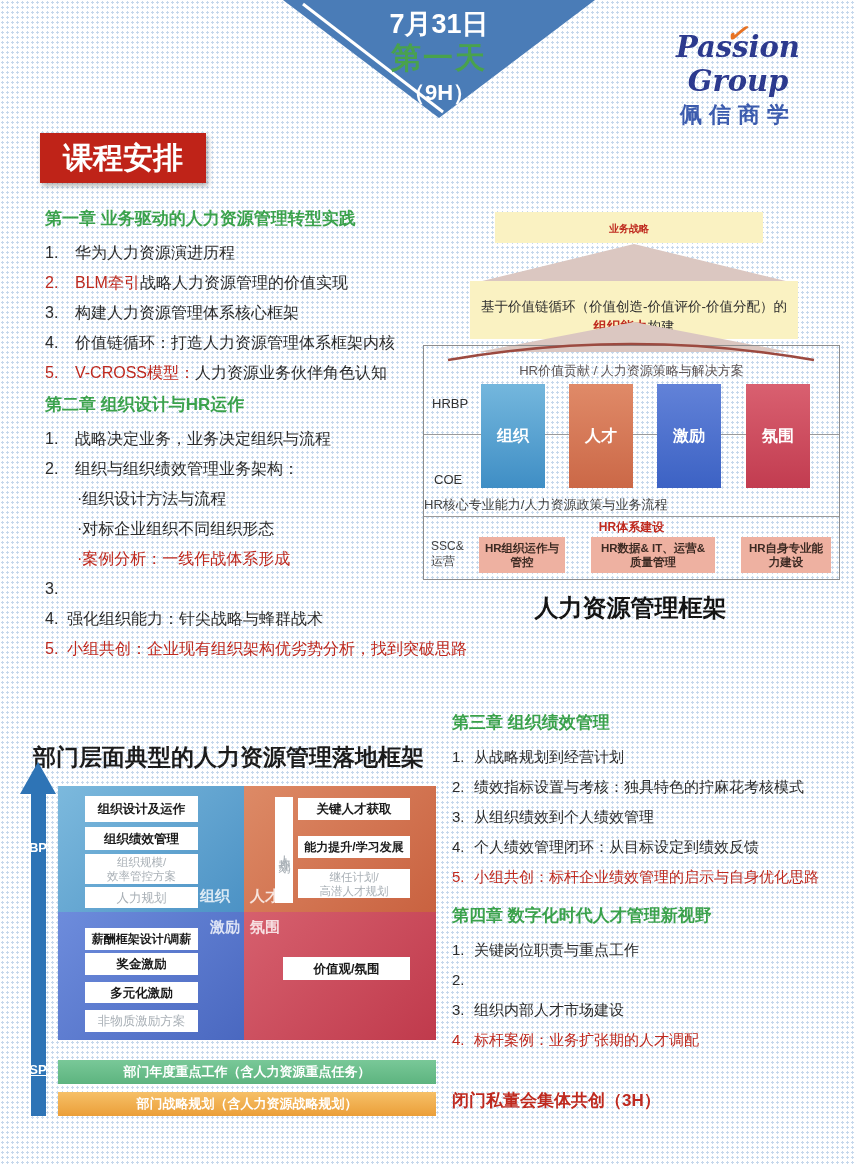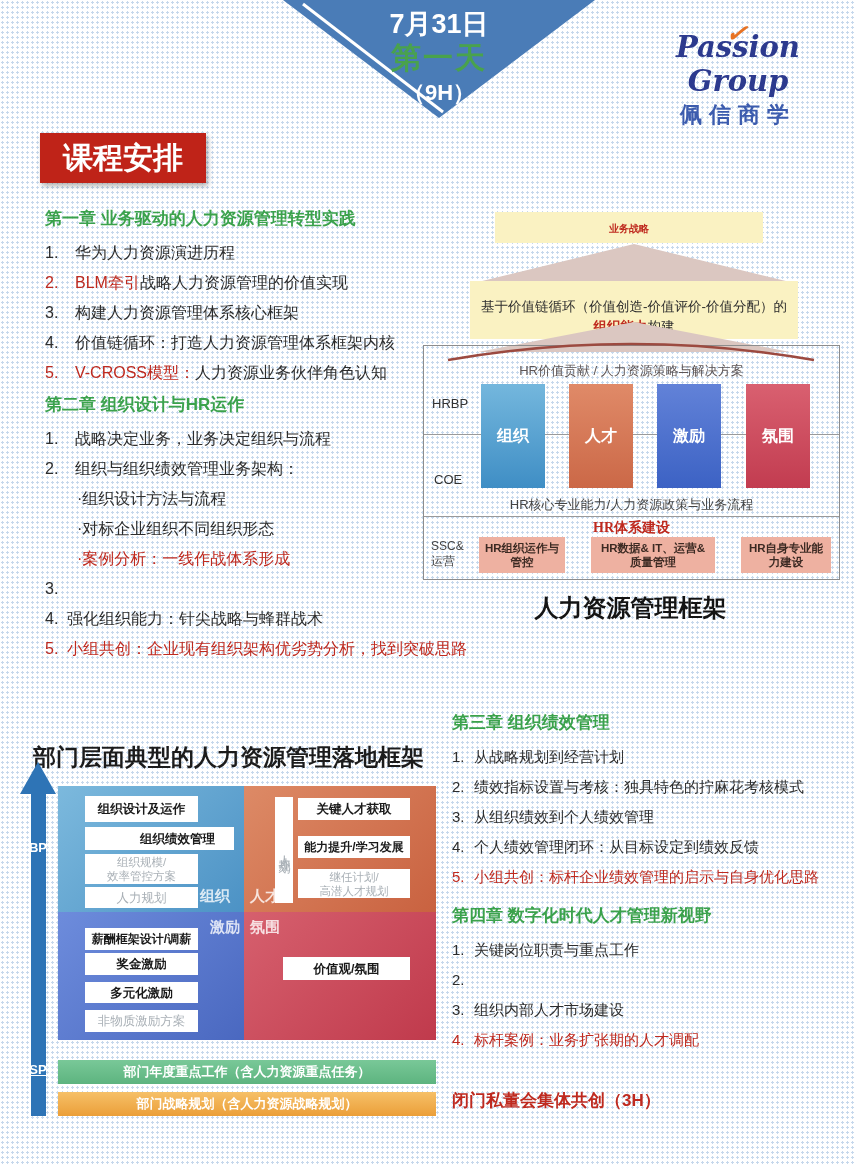--- a/index.html
+++ b/index.html
@@ -47,23 +47,23 @@
   .fw{left:423px;top:345px;width:415px;height:233px;border:1.5px solid #8d8d8d;}
   .fw-toplabel{top:16px;left:0;width:100%;text-align:center;font-size:13px;color:#5d5555;}
   .fw-side{font-size:13px;color:#333;}
   .pillar{top:38px;width:64px;height:104px;color:#fff;font-weight:bold;font-size:16px;
           text-align:center;line-height:104px;z-index:2;}
   .p-org{left:57px;background:linear-gradient(180deg,#74b7dd,#3f8ec5);}
   .p-talent{left:145px;background:linear-gradient(180deg,#e08a68,#cb6847);}
   .p-incentive{left:233px;background:linear-gradient(180deg,#6282d8,#3c62c4);}
   .p-climate{left:322px;background:linear-gradient(180deg,#d96070,#c23c50);}
   .fw-midline{top:88px;left:0;width:100%;border-top:1px solid #9a9a9a;z-index:1;}
-  .fw-bottomlabel{top:150px;left:0;width:100%;text-align:center;font-size:13px;color:#444;}
+  .fw-bottomlabel{top:150px;left:0;width:100%;font-size:13px;color:#444;}
   .fw-divider{top:170px;left:0;width:100%;border-top:1px solid #9a9a9a;}
-  .ssc-title{top:173px;left:0;width:100%;text-align:center;color:#bf2a1f;font-weight:bold;font-size:14px;font-family:Liberation Serif, serif;}
+  .ssc-title{top:173px;left:0;width:100%;text-align:center;color:#bf2a1f;font-weight:bold;font-size:12px;}
   .ssc-label{left:7px;top:193px;font-size:12px;color:#444;line-height:15px;}
   .pinkbox{top:191px;height:36px;background:#eeb1a1;color:#3c2a23;font-weight:bold;font-size:11.5px;
            text-align:center;display:flex;align-items:center;justify-content:center;white-space:pre-line;line-height:14px;}
   .pb1{left:55px;width:86px;}
   .pb2{left:167px;width:124px;}
   .pb3{left:317px;width:90px;}
   .fw-caption{left:423px;top:592px;width:415px;text-align:center;font-weight:bold;font-size:24px;color:#141414;}
   
   .dept-title{left:33px;top:742px;width:420px;font-weight:bold;font-size:23px;color:#1c1c1c;white-space:nowrap;}
   .arrow-wrap{left:20px;top:762px;width:36px;height:356px;}
@@ -213,21 +213,21 @@
     <span class="axis-label" style="top:300px;text-decoration:underline;">SP</span>
   </div>
 
   <div class="abs quad">
     <div class="q q-tl"></div>
     <div class="q q-tr"></div>
     <div class="q q-bl"></div>
     <div class="q q-br"></div>
 
     <div class="wbox" style="left:27px;top:10px;width:113px;height:26px;">组织设计及运作</div>
-    <div class="wbox" style="left:27px;top:41px;width:113px;height:23px;padding-left:36px;">组织绩效管理</div>
+    <div class="wbox" style="left:27px;top:41px;width:113px;height:23px;">组织绩效管理</div>
     <div class="wbox gray" style="left:27px;top:68px;width:113px;height:30px;font-size:11.5px;">组织规模/
 效率管控方案</div>
     <div class="wbox gray" style="left:27px;top:101px;width:113px;height:21px;">人力规划</div>
 
     <div class="vlabel" style="left:217px;top:11px;width:18px;height:106px;">人才规划</div>
     <div class="wbox" style="left:240px;top:12px;width:112px;height:22px;">关键人才获取</div>
     <div class="wbox" style="left:240px;top:50px;width:112px;height:22px;font-size:12px;">能力提升/学习发展</div>
     <div class="wbox gray" style="left:240px;top:83px;width:112px;height:29px;font-size:11.5px;">继任计划/
 高潜人才规划</div>
 

